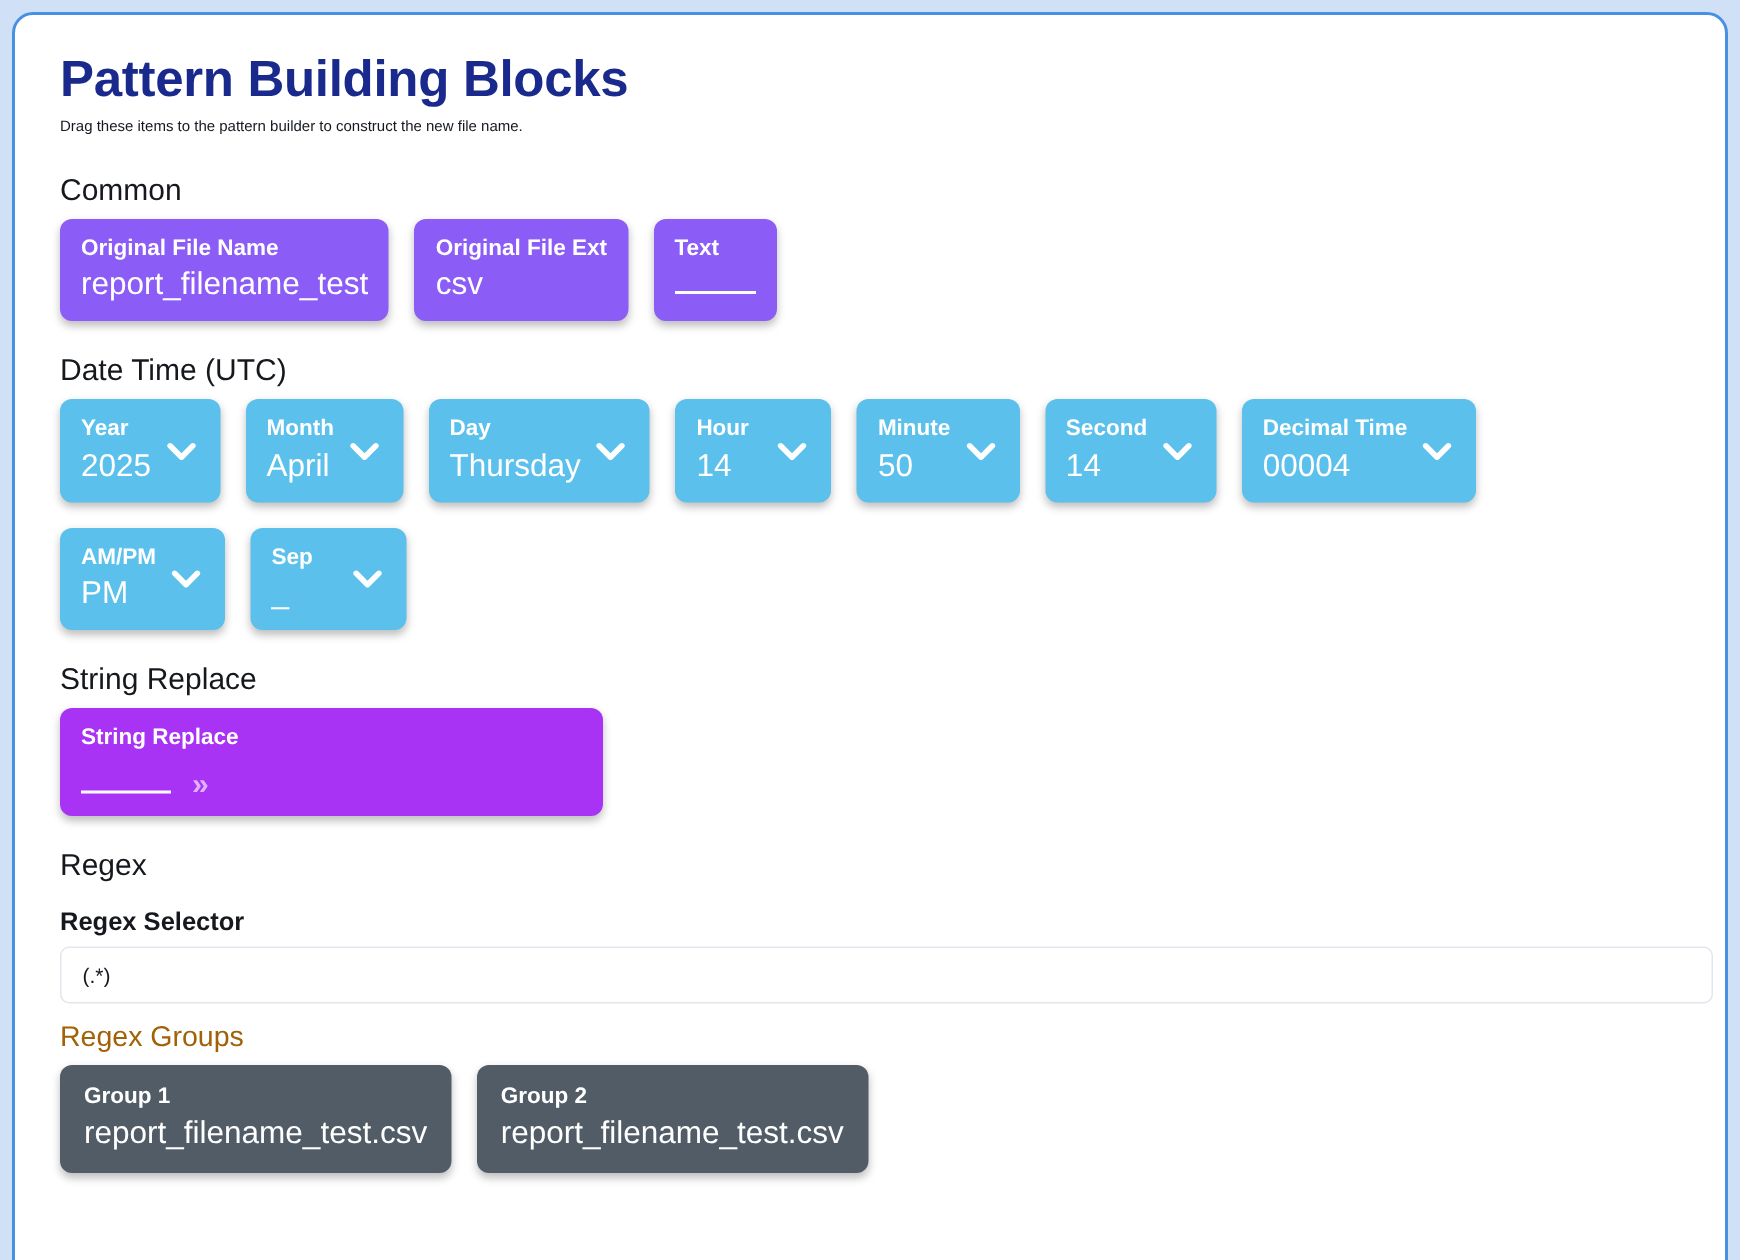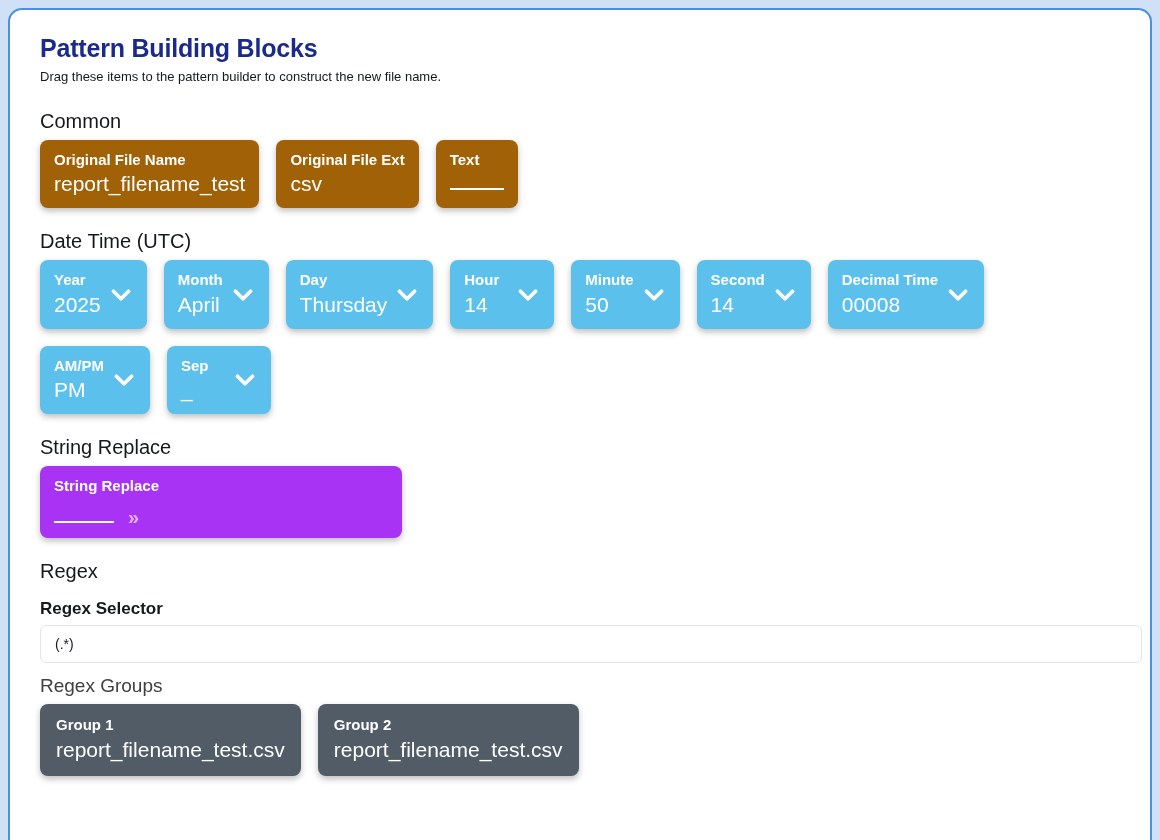--- a/index.html
+++ b/index.html
@@ -16,28 +16,28 @@
     width: 1144px; height: 848px;
     background: #ffffff;
     border: 2px solid #4a90e2;
     border-radius: 14px;
     overflow: hidden;
   }
   #panel {
     padding: 24px 30px 10px 30px;
   }
   .page-title {
-    font-size: 25px;
+    font-size: 34px;
     font-weight: bold;
     color: #1a2a8c;
     margin: 0 0 6px 0;
     letter-spacing: -0.2px;
   }
   .page-subtitle {
-    font-size: 13px;
+    font-size: 10px;
     color: #14181f;
     margin: 0 0 26px 0;
   }
   .section-heading {
     font-size: 20px;
     font-weight: normal;
     color: #15181d;
     margin: 0 0 7px 0;
   }
   .section { margin-bottom: 22px; }
@@ -70,21 +70,21 @@
   .blk-value {
     font-size: 21px;
     font-weight: normal;
     margin-top: 3px;
     line-height: 1.2;
     white-space: nowrap;
   }
 
   
   .blk-common {
-    background: #a16207;
+    background: #8b5cf6;
     min-width: 70px;
   }
   .blk-common.text-blk { padding-bottom: 14px; }
   .text-underline {
     display: block;
     width: 54px;
     height: 0;
     border-bottom: 2px solid #ffffff;
     margin-top: 20px;
   }
@@ -150,21 +150,21 @@
     background: #ffffff;
     font-family: "Liberation Sans", sans-serif;
     font-size: 14px;
     color: #15181d;
     padding: 0 14px;
     outline: none;
   }
   .subsection-heading {
     font-size: 19px;
     font-weight: normal;
-    color: #404040;
+    color: #a16207;
     margin: 12px 0 7px 0;
   }
 
   
   .blk-group {
     background: #515c66;
     min-width: 150px;
     padding: 12px 16px 14px 16px;
     justify-content: space-between;
   }
@@ -260,21 +260,21 @@
           <div class="blk-value">14</div>
           <span class="chev">
               <svg viewBox="0 0 24 24">
                 <path d="M5 8.5 L12 15.5 L19 8.5" fill="none" stroke="#ffffff" stroke-width="3.4" stroke-linecap="round" stroke-linejoin="round"></path>
               </svg>
             </span>
         </div>
 
         <div class="blk blk-date">
           <div class="blk-title">Decimal Time</div>
-          <div class="blk-value">00008</div>
+          <div class="blk-value">00004</div>
           <span class="chev">
               <svg viewBox="0 0 24 24">
                 <path d="M5 8.5 L12 15.5 L19 8.5" fill="none" stroke="#ffffff" stroke-width="3.4" stroke-linecap="round" stroke-linejoin="round"></path>
               </svg>
             </span>
         </div>
 
       </div>
 
       <div class="card-row">

